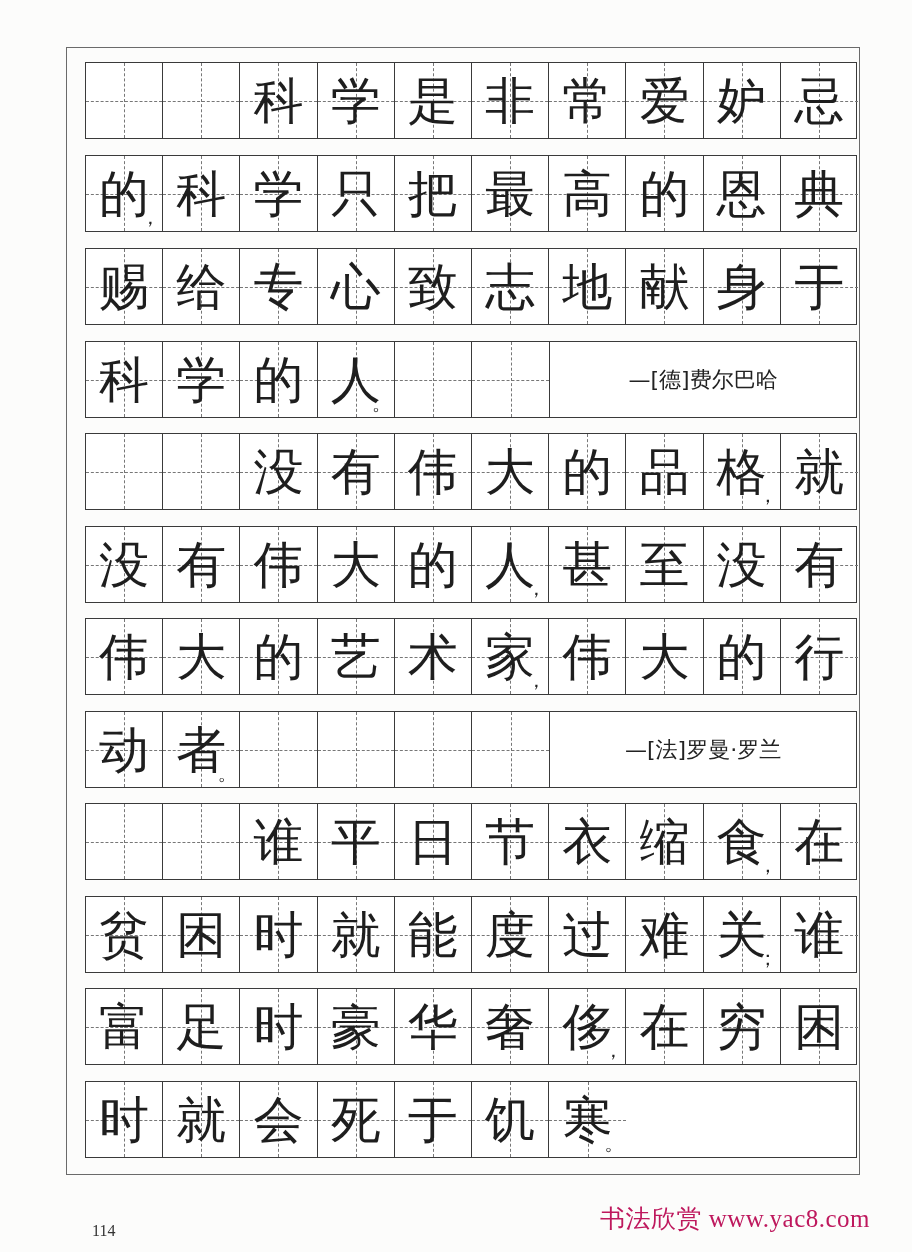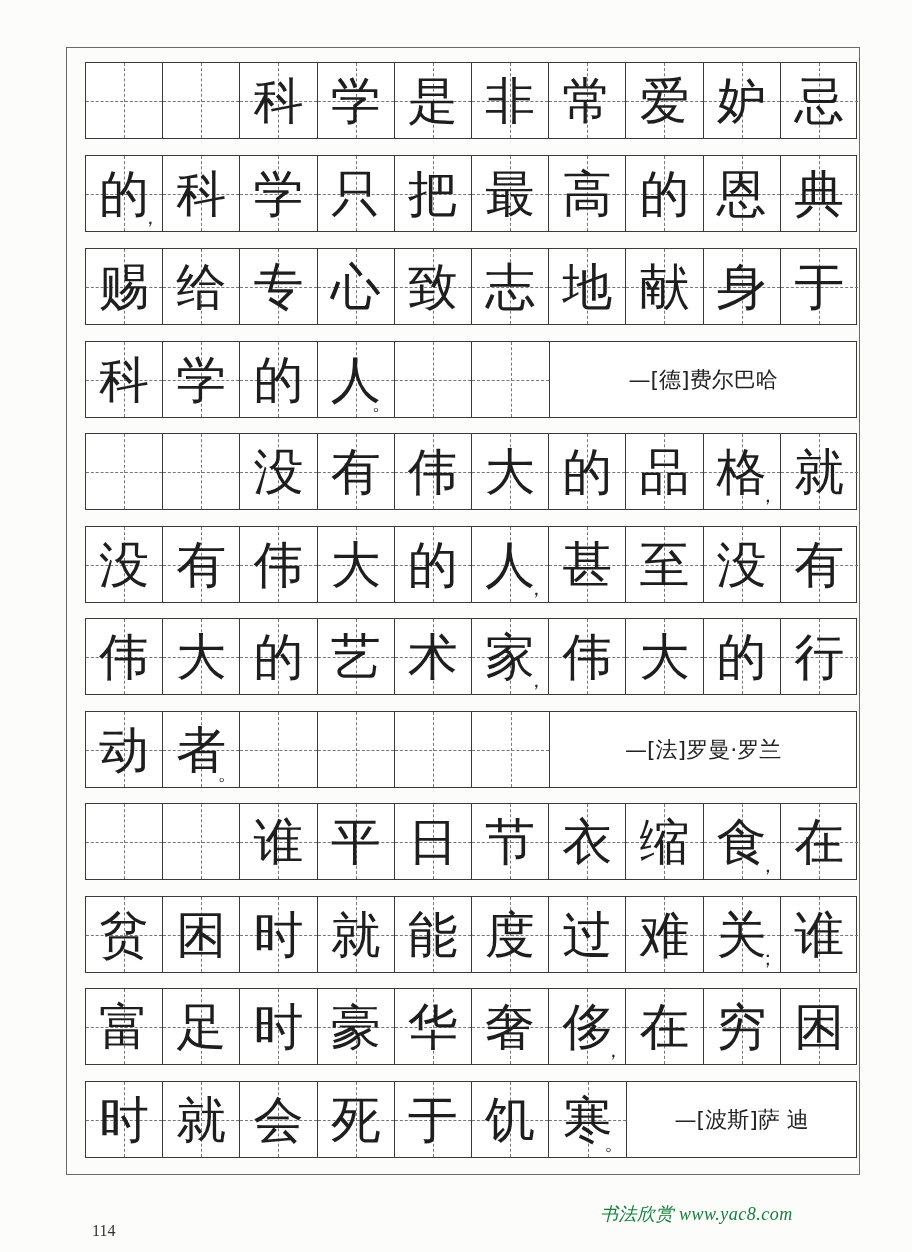--- a/index.html
+++ b/index.html
@@ -39,22 +39,22 @@
   }
   .attr {
     flex:1 1 auto; display:flex; align-items:center; justify-content:center;
     font-family:"DejaVu Sans", sans-serif; font-size:22px; color:#222;
   }
   .page-num {
     position:absolute; left:92px; top:1222px; font-size:16px; color:#333;
     font-family:"Liberation Serif", serif;
   }
   .watermark {
-    position:absolute; left:600px; top:1202px; font-size:18px; color:#15803d;
-    font-family:"Liberation Serif", serif; letter-spacing:0.5px;font-style:italic;
+    position:absolute; left:600px; top:1202px; font-size:25px; color:#be185d;
+    font-family:"Liberation Serif", serif; letter-spacing:0.5px;
   }
 </style>
 </head>
 <body>
 
 <div class="frame"></div>
 <div id="grid">
     <div class="row" style="top: 62px;">
       <div class="cell">
         <div class="h"></div>
@@ -628,18 +628,17 @@
         <div class="h"></div>
         <div class="v"></div>
         <div class="ch">饥</div>
       </div>
       <div class="cell" style="border-right: none;">
         <div class="h"></div>
         <div class="v"></div>
         <div class="ch">寒</div>
         <span class="punc">。</span>
       </div>
-      <div class="attr" style="border-left: 1.2px solid rgb(58, 58, 58);">—[波斯]萨 迪</div>
     </div>
   </div>
 
 <div class="page-num">114</div>
 <div class="watermark">书法欣赏 www.yac8.com</div>
 
 </body></html>

